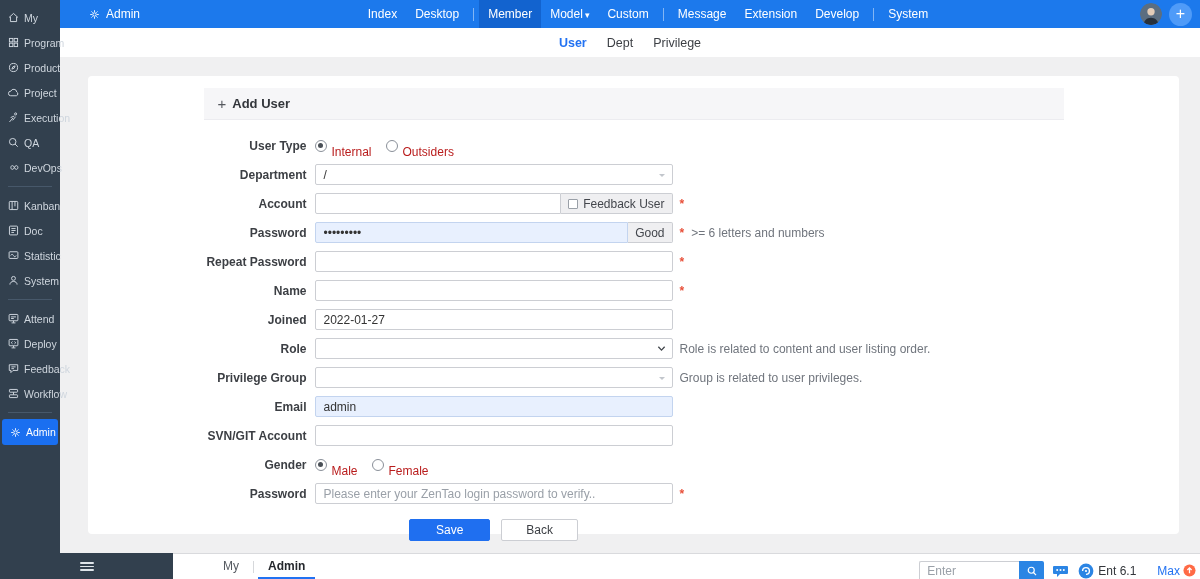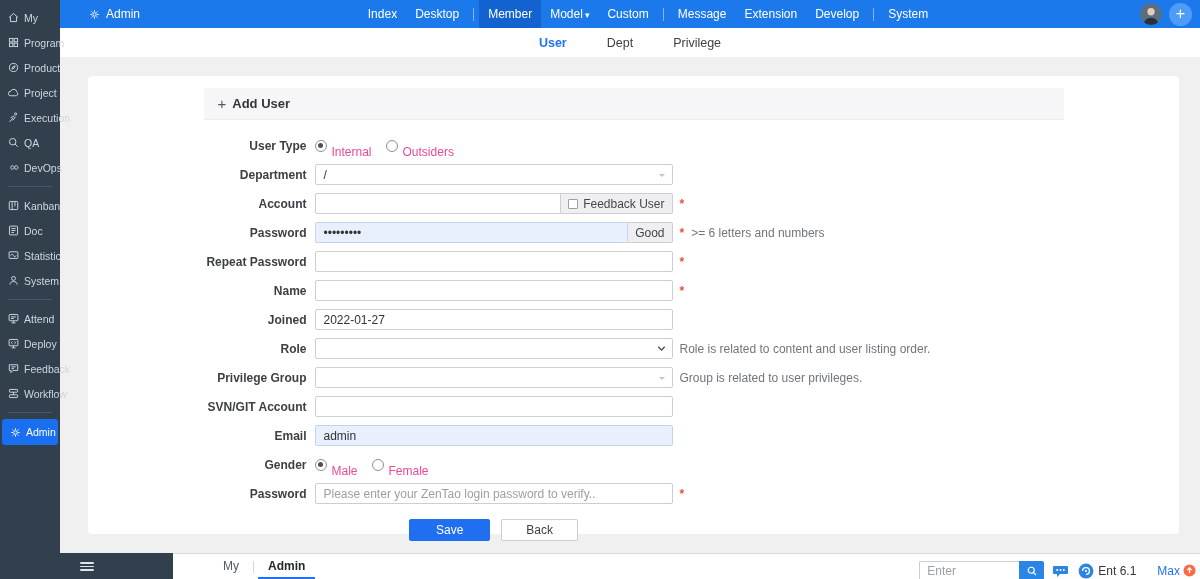--- a/index.html
+++ b/index.html
@@ -21,21 +21,21 @@
   .topbar-nav { position:absolute; left:0; right:0; top:0; height:28px; display:flex; justify-content:center; align-items:center; transform:translateX(18px); font-size:12px; }
   .tnav-item { padding:0 9px; line-height:28px; height:28px; cursor:pointer; }
   .tnav-item.active { background:#1263cf; font-weight:normal; }
   .tnav-caret { font-size:9px; margin-left:2px; }
   .tnav-div { width:1px; height:13px; background:rgba(255,255,255,.45); margin:0 5px; }
   .topbar-right { position:absolute; right:8px; top:0; height:28px; display:flex; align-items:center; gap:7px; }
   .avatar { width:22px; height:22px; border-radius:50%; overflow:hidden; cursor:pointer; }
   .plus-btn { width:23px; height:23px; border-radius:50%; background:#4f9bf8; color:#fff; font-size:16px; line-height:21px; text-align:center; cursor:pointer; }
 
   
-  .subnav { position:absolute; left:60px; top:28px; right:0; height:29px; background:#fff; display:flex; justify-content:center; align-items:center; gap:40px; font-size:12.5px; z-index:3; }
+  .subnav { position:absolute; left:60px; top:28px; right:0; height:29px; background:#fff; display:flex; justify-content:center; align-items:center; gap:20px; font-size:12.5px; z-index:3; }
   .subtab { color:#3c3f44; cursor:pointer; }
   .subtab.active { color:#2272f2; font-weight:bold; }
 
   
   .content { position:absolute; left:60px; top:57px; right:0; height:496px; background:#f0f0f1; }
   .card { position:absolute; left:28px; top:19px; width:1091px; height:458px; background:#fff; border-radius:4px; }
   .form-wrap { margin:12px auto 0; width:860px; }
   .form-head { height:32px; background:#f6f6f8; border-bottom:1px solid #ececf0; display:flex; align-items:center; padding-left:14px; font-size:13px; font-weight:bold; color:#33363b; }
   .form-head .plus { font-weight:normal; font-size:15px; margin-right:6px; color:#55585e; }
   .form-body { padding-top:11px; }
@@ -48,21 +48,21 @@
   .igroup { display:flex; width:100%; }
   .igroup .txt { flex:1; min-width:0; border-radius:2px 0 0 2px; }
   .addon { flex:none; display:flex; align-items:center; gap:5px; background:#efeff1; border:1px solid #ccced3; border-left:none; border-radius:0 2px 2px 0; padding:0 7px; color:#43464c; font-size:12px; height:21px; }
   .cbox { width:10px; height:10px; border:1px solid #9aa0a8; background:#fff; border-radius:1px; display:inline-block; }
   .selbox { width:100%; height:21px; border:1px solid #ccced3; border-radius:2px; display:flex; align-items:center; padding:0 8px; color:#333; background:#fff; cursor:pointer; }
   .selbox .chev { position:absolute; right:7px; display:flex; }
   .freq { color:#e8503a; margin-left:7px; font-size:12px; font-weight:bold; }
   .fhint { color:#70757d; margin-left:7px; font-size:12px; }
   .radio { width:12px; height:12px; border:1px solid #8a9099; border-radius:50%; display:inline-block; position:relative; background:#fff; cursor:pointer; flex:none; }
   .radio.checked::after { content:""; position:absolute; left:2.5px; top:2.5px; width:5px; height:5px; border-radius:50%; background:#4a5057; }
-  .rlabel { margin:13px 14px 0 5px; color:#ec4899; }
+  .rlabel { margin:13px 14px 0 5px; color:#b91c1c; }
   .btn-row { margin-top:11px; margin-left:111px; width:358px; display:flex; justify-content:center; gap:11px; }
   .btn { height:22px; border-radius:2px; font-size:12px; padding:0 26px; line-height:20px; cursor:pointer; border:1px solid transparent; }
   .btn.primary { background:#1f6ff0; color:#fff; border-color:#1f6ff0; }
   .btn.ghost { background:#fff; color:#3c3f44; border-color:#ccced3; padding:0 24px; }
 
   
   .footer { position:absolute; left:0; bottom:0; width:1200px; height:26px; background:#fff; border-top:1px solid #d9dadd; z-index:6; }
   .foot-dark { position:absolute; left:0; top:-1px; width:173px; height:27px; background:#32404e; display:flex; align-items:center; justify-content:center; cursor:pointer; }
   .bars { width:14px; }
   .bars div { height:1.6px; background:#dfe5ea; margin:2px 0; border-radius:1px; }
@@ -356,30 +356,30 @@
                   <svg width="8" height="8" viewBox="0 0 8 8">
                     <path d="M1 3 L4 6 L7 3 Z" fill="#c2c6cc"></path>
                   </svg>
                 </span>
             </div>
           </div>
           <span class="fhint">Group is related to user privileges.</span>
         </div>
 
         <div class="frow">
+          <span class="flabel">Email</span>
+          <div class="fctrl">
+              <input class="txt autofill" value="admin" style="">
+            </div>
+        </div>
+
+        <div class="frow">
           <span class="flabel">SVN/GIT Account</span>
           <div class="fctrl">
               <input class="txt" value="" style="">
-            </div>
-        </div>
-
-        <div class="frow">
-          <span class="flabel">Email</span>
-          <div class="fctrl">
-              <input class="txt autofill" value="admin" style="">
             </div>
         </div>
 
         <div class="frow">
           <span class="flabel">Gender</span>
           <div class="fctrl">
             <span class="radio checked"></span>
             <span class="rlabel">Male</span>
             <span class="radio"></span>
             <span class="rlabel">Female</span>

